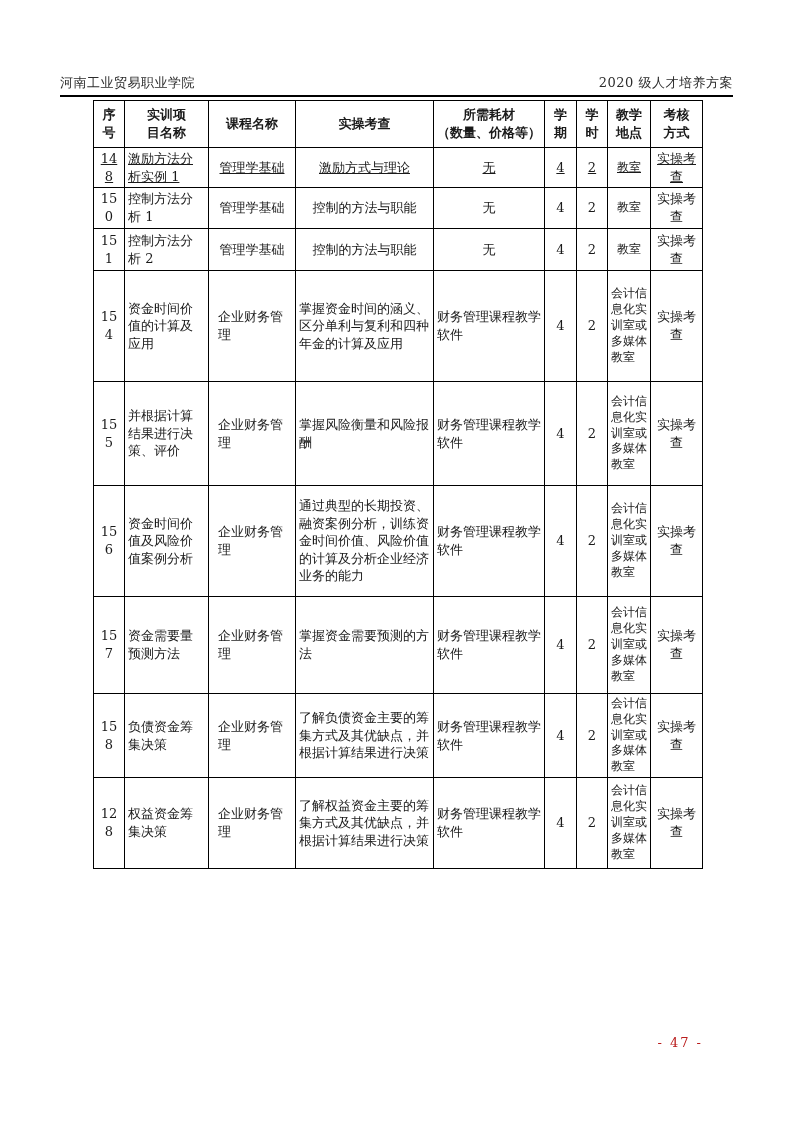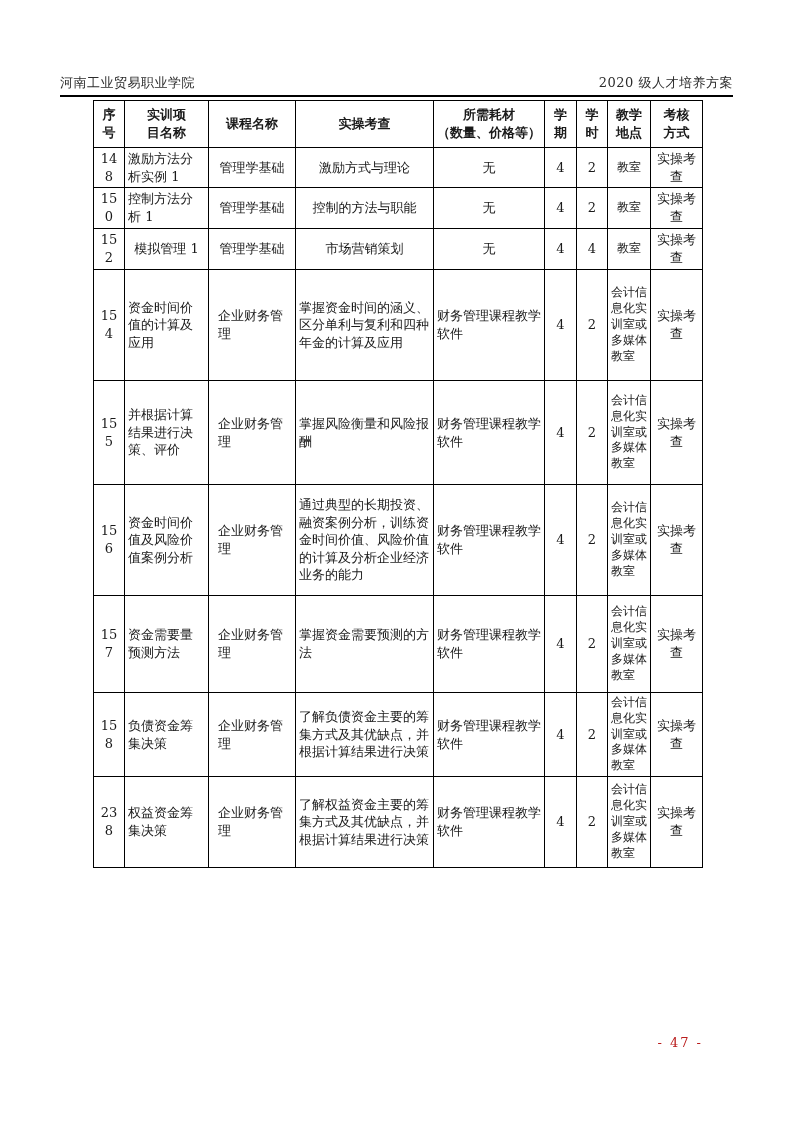--- a/index.html
+++ b/index.html
@@ -87,21 +87,21 @@
 期</th>
           <th class="c6">学
 时</th>
           <th class="c7">教学
 地点</th>
           <th class="c8">考核
 方式</th>
         </tr>
     </thead>
     <tbody>
-        <tr style="height: 40px;">
+        <tr style="height: 40px; text-decoration: underline;">
           <td class="c0 ta-c">148</td>
           <td class="c1 ta-l">激励方法分析实例 1</td>
           <td class="c2 ta-c">管理学基础</td>
           <td class="c3 ta-c">激励方式与理论</td>
           <td class="c4 ta-c">无</td>
           <td class="c5 ta-c">4</td>
           <td class="c6 ta-c">2</td>
           <td class="c7 ta-c">教室</td>
           <td class="c8 ta-c">实操考查</td>
         </tr>
@@ -109,28 +109,28 @@
           <td class="c0 ta-c">150</td>
           <td class="c1 ta-l">控制方法分析 1</td>
           <td class="c2 ta-c">管理学基础</td>
           <td class="c3 ta-c">控制的方法与职能</td>
           <td class="c4 ta-c">无</td>
           <td class="c5 ta-c">4</td>
           <td class="c6 ta-c">2</td>
           <td class="c7 ta-c">教室</td>
           <td class="c8 ta-c">实操考查</td>
         </tr>
-        <tr style="height: 41px;">
-          <td class="c0 ta-c">152</td>
-          <td class="c1 ta-c">模拟管理 1</td>
+        <tr style="height: 42px;">
+          <td class="c0 ta-c">151</td>
+          <td class="c1 ta-l">控制方法分析 2</td>
           <td class="c2 ta-c">管理学基础</td>
-          <td class="c3 ta-c">市场营销策划</td>
+          <td class="c3 ta-c">控制的方法与职能</td>
           <td class="c4 ta-c">无</td>
           <td class="c5 ta-c">4</td>
-          <td class="c6 ta-c">4</td>
+          <td class="c6 ta-c">2</td>
           <td class="c7 ta-c">教室</td>
           <td class="c8 ta-c">实操考查</td>
         </tr>
         <tr style="height: 111px;">
           <td class="c0 ta-c">154</td>
           <td class="c1 ta-l">资金时间价值的计算及应用</td>
           <td class="c2 ta-l">企业财务管理</td>
           <td class="c3 ta-l">掌握资金时间的涵义、区分单利与复利和四种年金的计算及应用</td>
           <td class="c4 ta-l">财务管理课程教学软件</td>
           <td class="c5 ta-c">4</td>
@@ -176,21 +176,21 @@
           <td class="c1 ta-l">负债资金筹集决策</td>
           <td class="c2 ta-l">企业财务管理</td>
           <td class="c3 ta-l">了解负债资金主要的筹集方式及其优缺点，并根据计算结果进行决策</td>
           <td class="c4 ta-l">财务管理课程教学软件</td>
           <td class="c5 ta-c">4</td>
           <td class="c6 ta-c">2</td>
           <td class="c7 ta-l">会计信息化实训室或多媒体教室</td>
           <td class="c8 ta-c">实操考查</td>
         </tr>
         <tr style="height: 91px;">
-          <td class="c0 ta-c">238</td>
+          <td class="c0 ta-c">128</td>
           <td class="c1 ta-l">权益资金筹集决策</td>
           <td class="c2 ta-l">企业财务管理</td>
           <td class="c3 ta-l">了解权益资金主要的筹集方式及其优缺点，并根据计算结果进行决策</td>
           <td class="c4 ta-l">财务管理课程教学软件</td>
           <td class="c5 ta-c">4</td>
           <td class="c6 ta-c">2</td>
           <td class="c7 ta-l">会计信息化实训室或多媒体教室</td>
           <td class="c8 ta-c">实操考查</td>
         </tr>
       </tbody>

